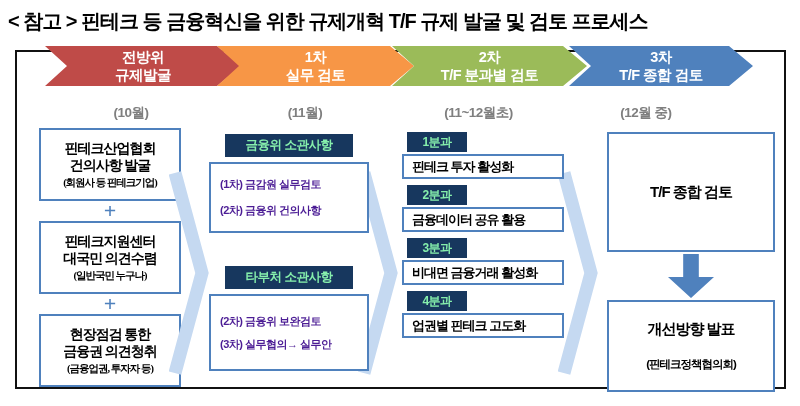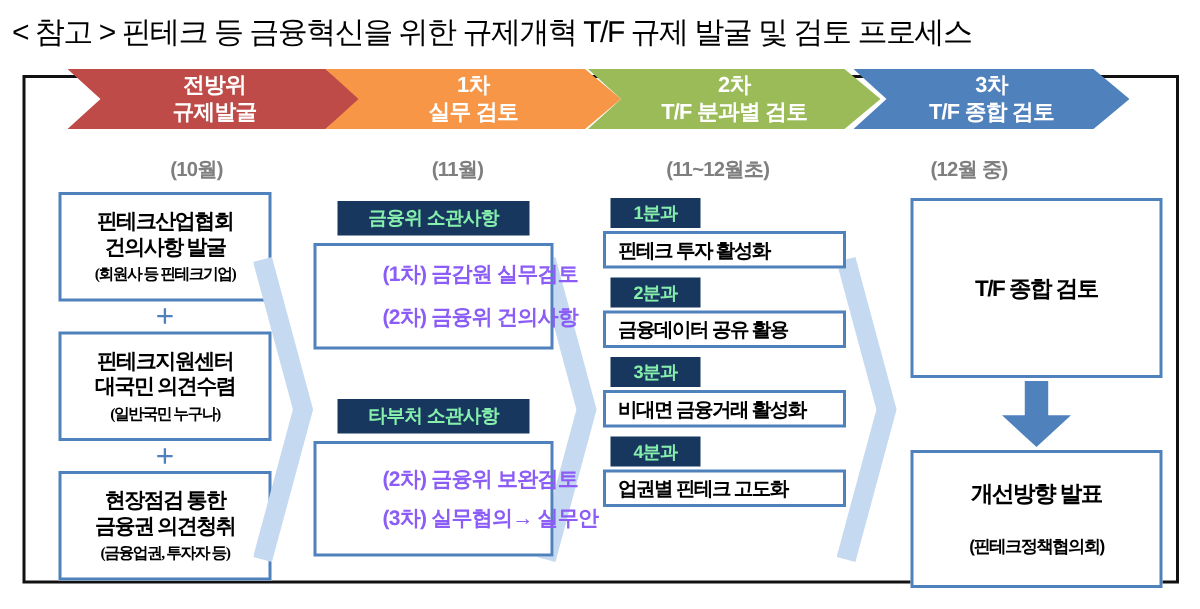--- a/index.html
+++ b/index.html
@@ -1,21 +1,21 @@
 <!DOCTYPE html>
 <html style="--stage1: #bf4b48; --stage2: #f79646; --stage3: #9bbb59; --stage4: #4f81bd; --navy: #17375e; --box-border: #4f81bd; --chevron: #c5d9f1; --plus: #4f81bd; --month-text: #7f7f7f;"><head>
 <meta charset="utf-8">
 <style>
   * { box-sizing: border-box; margin: 0; padding: 0; }
   html,body { width:800px; height:406px; background:#fff;
     font-family:"Liberation Sans","DejaVu Sans",sans-serif; }
   .page { position:relative; width:800px; height:406px; background:#fff; overflow:hidden; }
 
   .title { position:absolute; left:8px; top:8px; width:790px;
-    font-size:20px; font-weight:normal; color:#000; letter-spacing:-1px; white-space:nowrap; }
+    font-size:20px; font-weight:bold; color:#000; letter-spacing:-1px; white-space:nowrap; }
 
   .diagram { position:absolute; left:15px; top:50px; width:771px; height:339px;
     border:2px solid #111; background:#fff; }
 
   
   .arrow { position:absolute; top:-6px; height:40px; z-index:3;
     display:flex; align-items:center; justify-content:center;
     clip-path:polygon(0 0, calc(100% - 24px) 0, 100% 50%, calc(100% - 24px) 100%, 0 100%, 22px 50%); }
   .arrow .lbl { color:#fff; font-weight:bold; font-size:14.5px; line-height:1.25;
     text-align:center; white-space:pre-line; letter-spacing:-0.5px; }
@@ -51,21 +51,21 @@
   .chip { background:var(--navy,#17375e); color:#86efac; font-weight:bold;
     text-align:center; letter-spacing:-0.5px; }
 
   
   .col2 { position:absolute; left:192px; top:82px; width:160px; z-index:2; }
   .col2 .chip { width:128px; height:23px; line-height:23px; font-size:12.5px; margin:0 auto; }
   .rbox { margin-top:5px; border:2px solid var(--box-border,#4f81bd); background:#fff;
     display:flex; flex-direction:column; justify-content:center; padding-left:9px; }
   .rbox.r1 { height:71px; gap:11px; }
   .rbox.r2 { height:77px; gap:8px; }
-  .rbox .ln { font-size:14px; font-weight:bold; color:#8b5cf6; letter-spacing:-0.5px; white-space:nowrap;margin-left:35px; }
+  .rbox .ln { font-size:11px; font-weight:bold; color:#4c1d95; letter-spacing:-0.5px; white-space:nowrap; }
   .col2 .gap { height:33px; }
 
   
   .col3 { position:absolute; left:385px; top:80px; width:162px; z-index:2; }
   .col3 .grp { margin-bottom:6px; }
   .col3 .chip { width:60px; height:20px; line-height:20px; font-size:12px; margin-left:5px; }
   .cbox { margin-top:2px; height:25px; border:2px solid var(--box-border,#4f81bd); background:#fff;
     display:flex; align-items:center; padding-left:8px;
     font-size:13px; font-weight:bold; color:#000; letter-spacing:-1px; white-space:nowrap; }
 

